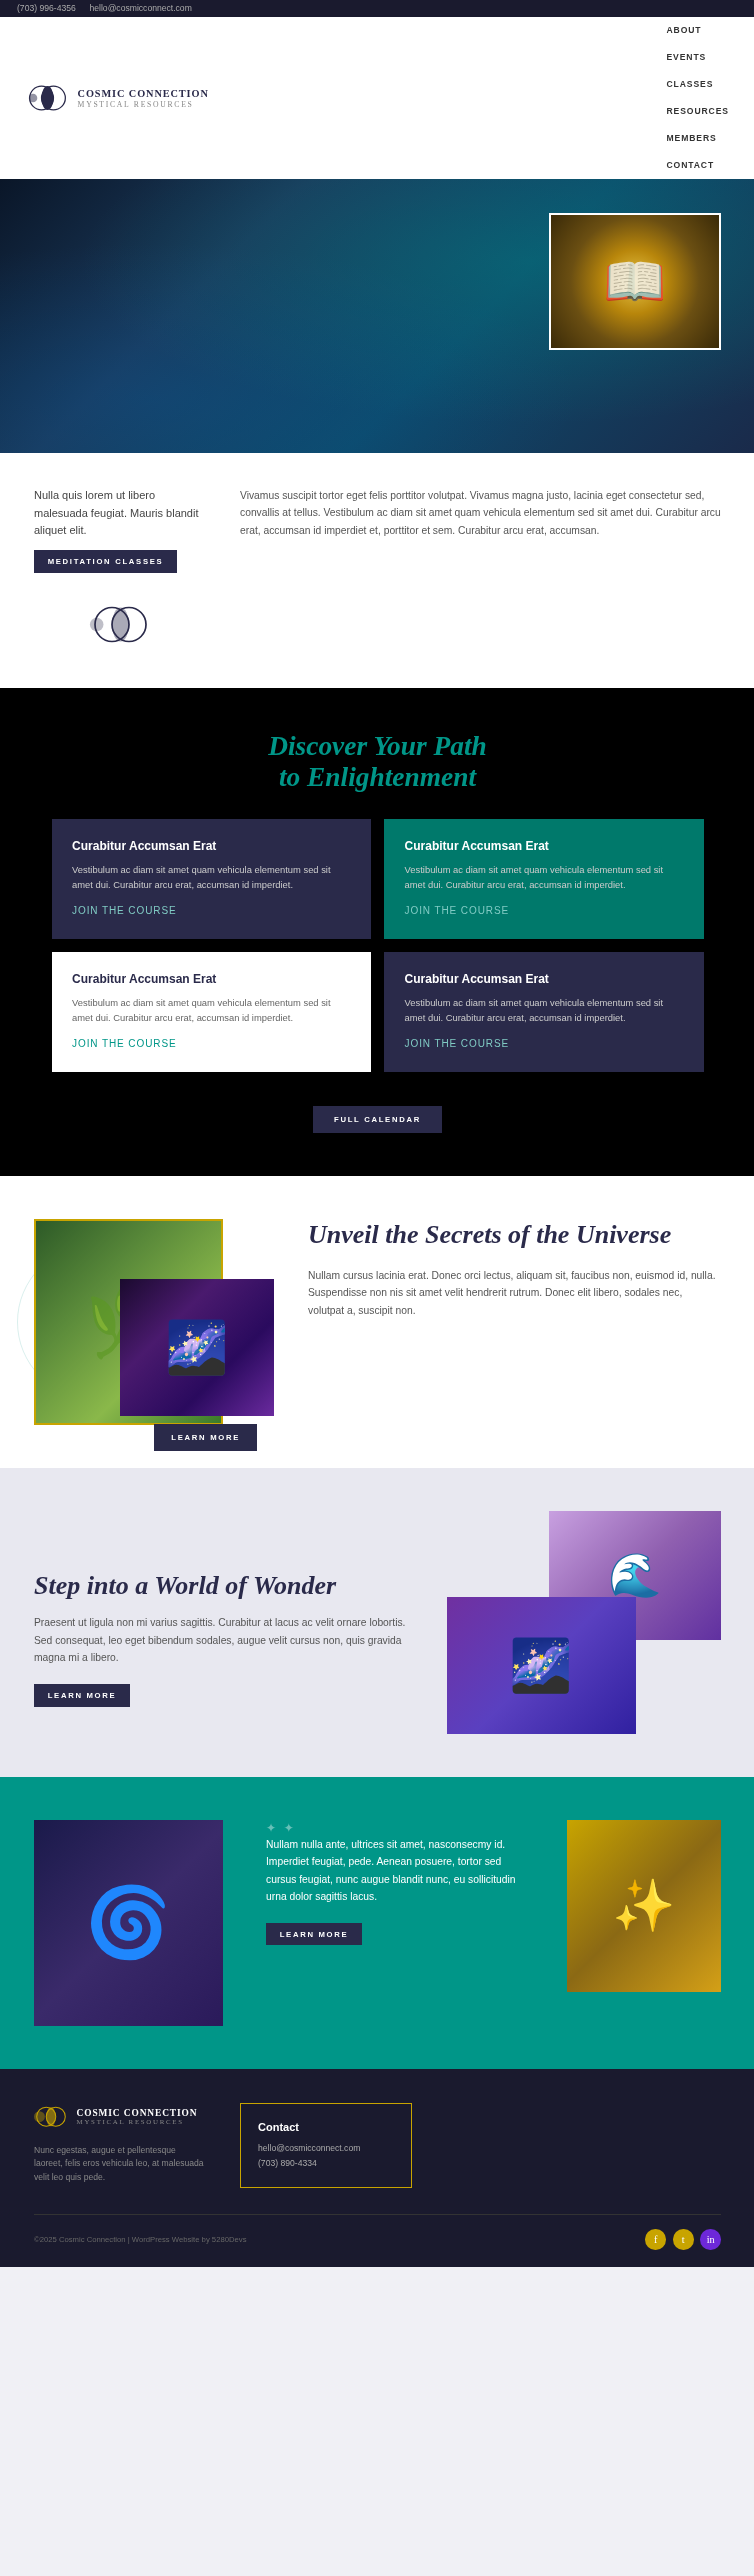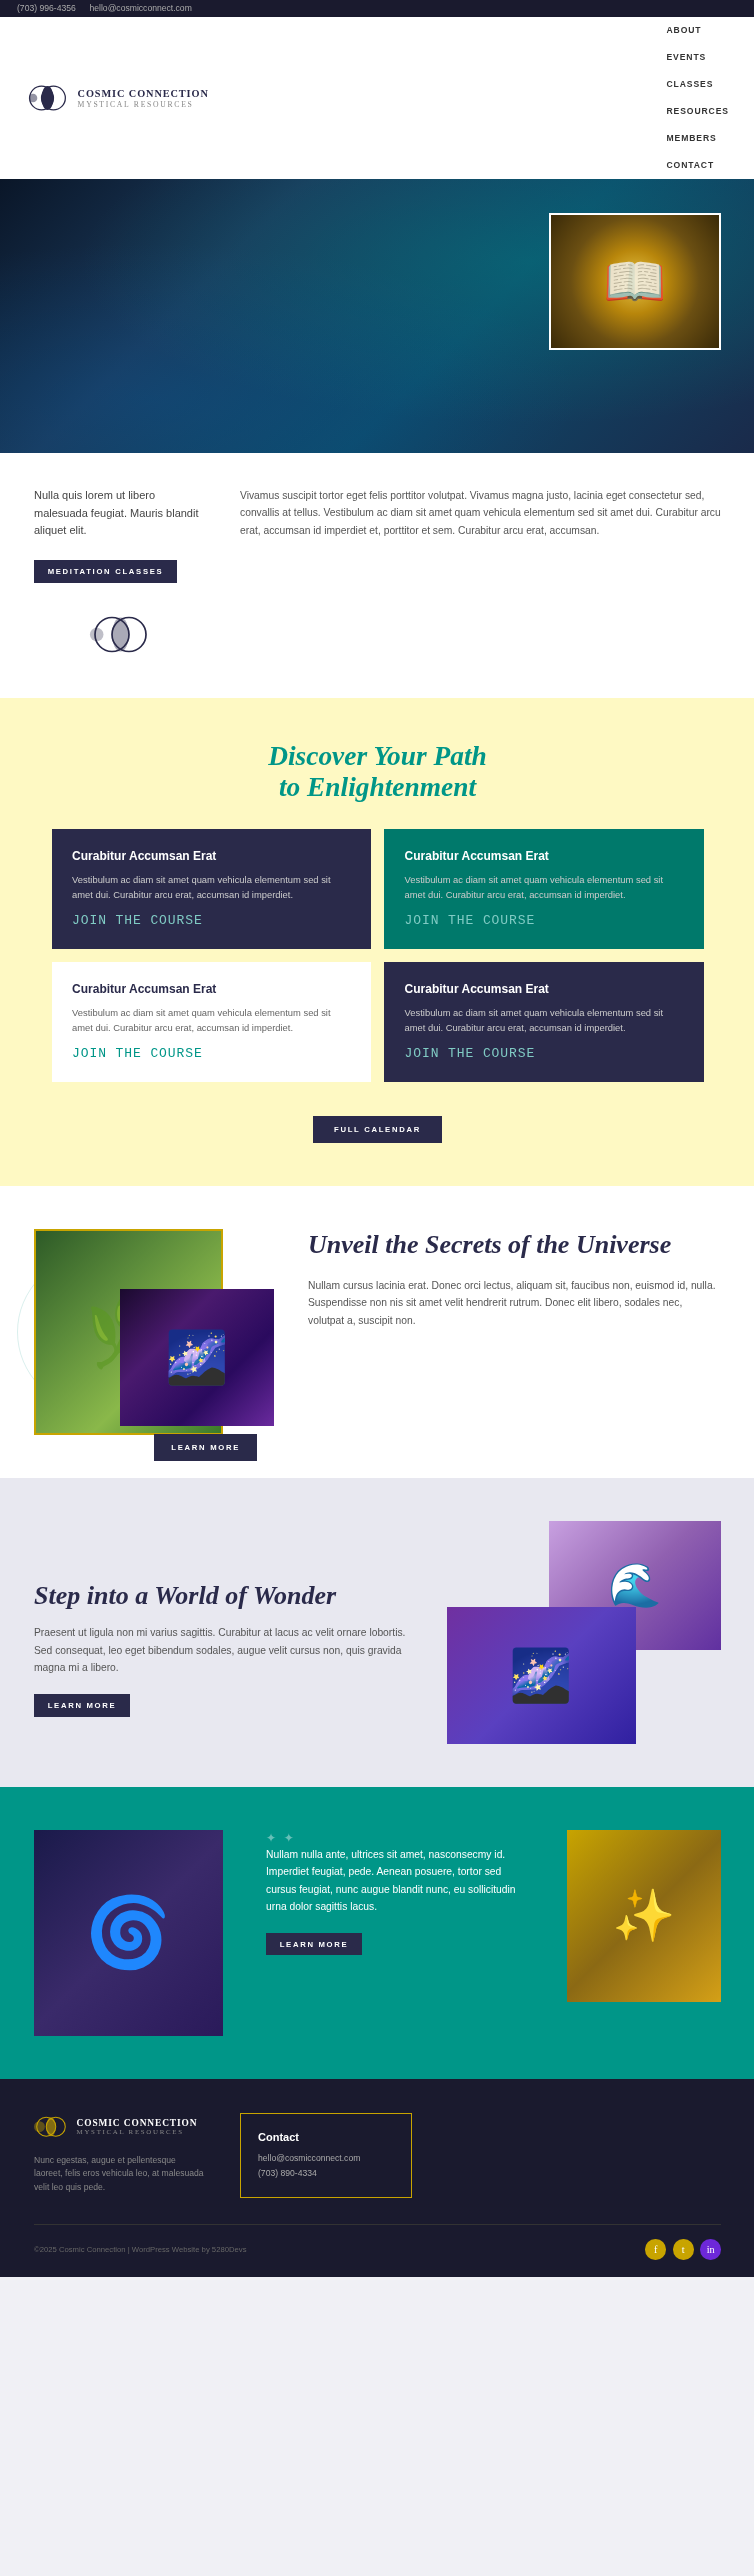--- a/index.html
+++ b/index.html
@@ -131,21 +131,21 @@
       gap: 34px;
       align-items: flex-start;
     }
     .intro-left {
       flex: 0 0 172px;
     }
     .intro-left p {
       font-size: 11px;
       color: #444;
       line-height: 1.6;
-      margin-bottom: 20px;
+      margin-bottom: 10px;
       font-family: Arial, sans-serif;
     }
     .btn-dark {
       background: #2a2a4a;
       color: #fff;
       font-size: 7.7px;
       letter-spacing: 1.7px;
       text-transform: uppercase;
       padding: 6.9px 13.7px;
       border: none;
@@ -164,21 +164,21 @@
     .intro-right {
       flex: 1;
       font-size: 10.3px;
       color: #555;
       line-height: 1.7;
       font-family: Arial, sans-serif;
     }
 
     
     .discover-section {
-      background: #fef9c3;
+      background: #000000;
       padding: 43px 34px;
       text-align: center;
     }
     .discover-section h2 {
       font-size: 27.4px;
       color: #009688;
       margin-bottom: 26px;
       font-style: italic;
     }
     .cards-grid {
@@ -202,26 +202,26 @@
       font-weight: bold;
     }
     .card p {
       font-size: 9.4px;
       color: #ccc;
       line-height: 1.6;
       margin-bottom: 10.3px;
       font-family: Arial, sans-serif;
     }
     .card a {
-      font-size: 13px;
+      font-size: 10px;
       color: #80cbc4;
       text-transform: uppercase;
       letter-spacing: 0.9px;
       text-decoration: none;
-      font-family: Liberation Mono, monospace;
+      font-family: Liberation Sans, sans-serif;
     }
     .btn-outline-dark {
       background: #2a2a4a;
       color: #fff;
       font-size: 7.7px;
       letter-spacing: 1.7px;
       text-transform: uppercase;
       padding: 8.6px 20.6px;
       border: none;
       cursor: pointer;

